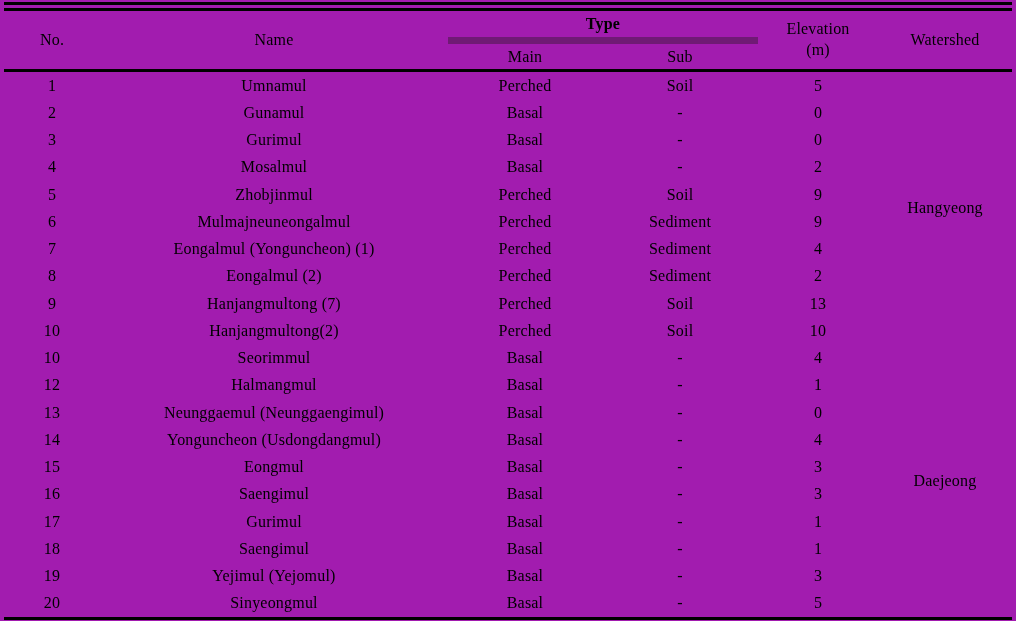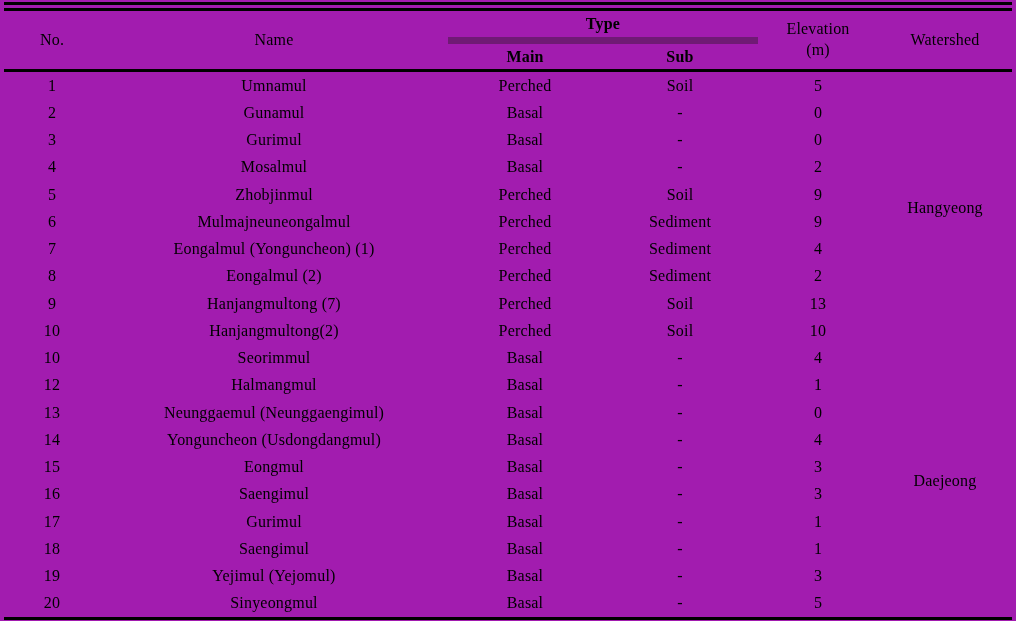--- a/index.html
+++ b/index.html
@@ -32,21 +32,21 @@
   thead { border-bottom: 3px solid #000; }
   thead th {
     font-weight: normal;
     font-size: 16px;
     text-align: center;
     vertical-align: middle;
     padding: 0;
     letter-spacing: 0.2px;
   }
   tr.headrow-top th { height: 26px; }
-  tr.headrow-sub th { height: 25px; font-weight: bold; }
+  tr.headrow-sub th { height: 25px; }
   th.type-th { border-bottom: 7px solid #701a75; font-weight: bold; }
   th.elev-th { line-height: 1.3; }
 
   tbody td {
     font-size: 16px;
     text-align: center;
     vertical-align: middle;
     height: 27.25px;
     padding: 0;
     letter-spacing: 0.2px;

